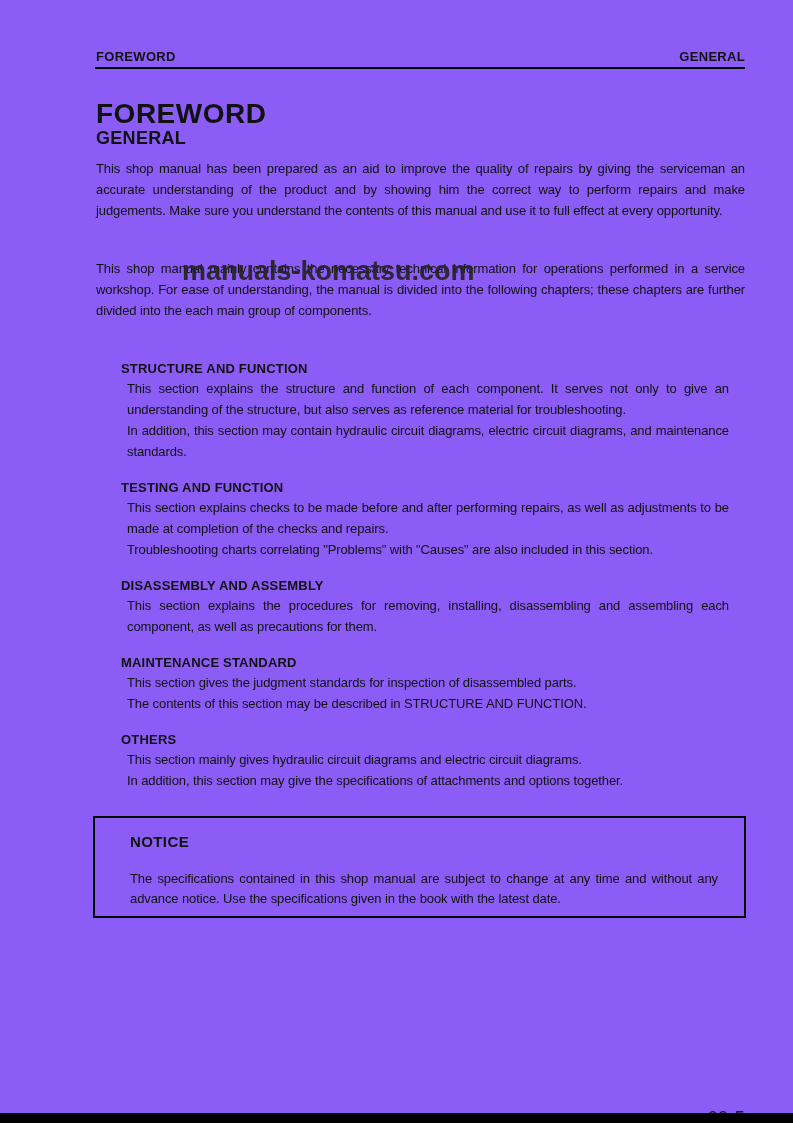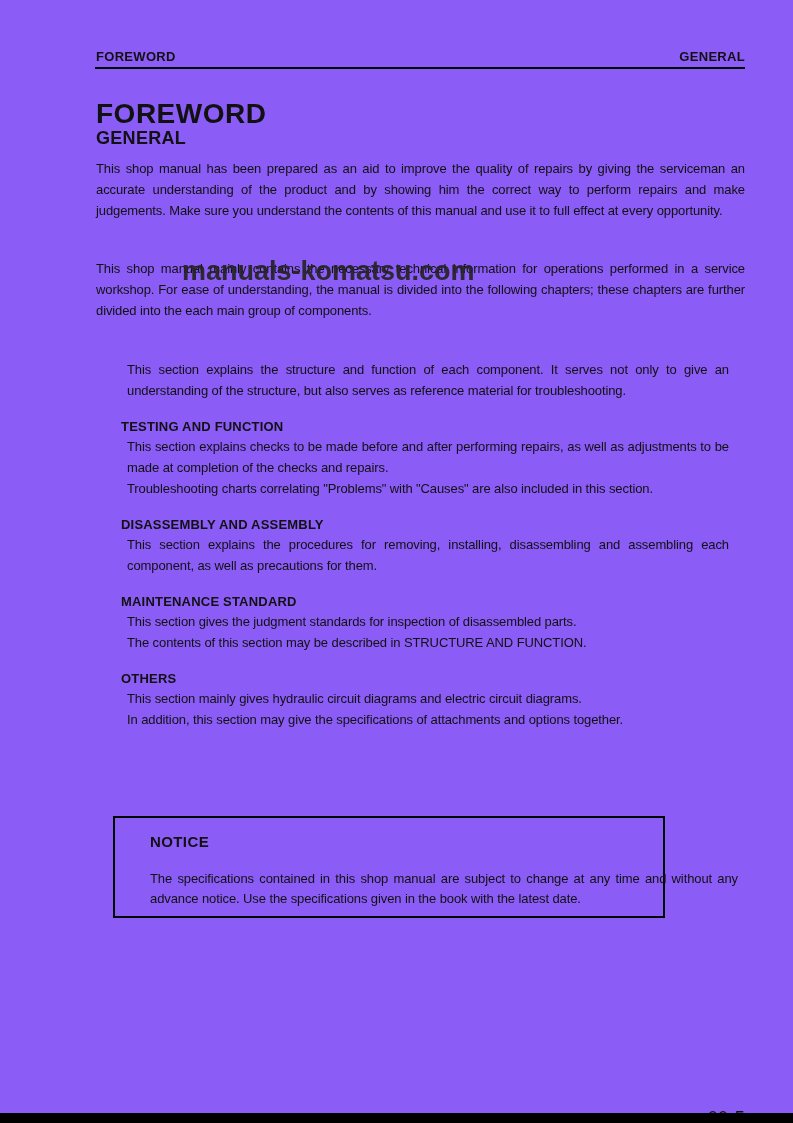--- a/index.html
+++ b/index.html
@@ -80,25 +80,24 @@
     font-weight: 700;
     color: #242424;
     letter-spacing: 0px;
     white-space: nowrap;
     opacity: 0.92;
   }
   
   .notice-box {
     position: absolute;
     top: 816px; left: 93px;
-    width: 552px;
+    width: 653px;
     height: 102px;
     border: 2px solid #000000;
     padding: 15px 30px 0 35px;
-    margin-left: 20px;
   }
   .notice-title {
     font-size: 15px;
     font-weight: bold;
     letter-spacing: 0.4px;
   }
   .notice-body {
     margin-top: 19px;
     width: 588px;
     font-size: 13px;
@@ -135,22 +134,24 @@
   <div class="content">
     <div class="doc-title">FOREWORD</div>
     <div class="doc-subtitle">GENERAL</div>
 
     <p class="body-text intro-1">This shop manual has been prepared as an aid to improve the quality of repairs by giving the serviceman an accurate understanding of the product and by showing him the correct way to perform repairs and make judgements. Make sure you understand the contents of this manual and use it to full effect at every opportunity.</p>
     <p class="body-text intro-2">This shop manual mainly contains the necessary technical information for operations performed in a service workshop. For ease of understanding, the manual is divided into the following chapters; these chapters are further divided into the each main group of components.</p>
 
     <div class="sections">
 
       <div class="section">
+        <div class="section-heading">STRUCTURE AND FUNCTION</div>
         <div class="section-body">
           <p class="body-text">This section explains the structure and function of each component. It serves not only to give an understanding of the structure, but also serves as reference material for troubleshooting.</p>
+          <p class="body-text">In addition, this section may contain hydraulic circuit diagrams, electric circuit diagrams, and maintenance standards.</p>
         </div>
       </div>
 
       <div class="section">
         <div class="section-heading">TESTING AND FUNCTION</div>
         <div class="section-body">
           <p class="body-text">This section explains checks to be made before and after performing repairs, as well as adjustments to be made at completion of the checks and repairs.</p>
           <p class="body-text">Troubleshooting charts correlating "Problems" with "Causes" are also included in this section.</p>
         </div>
       </div>

